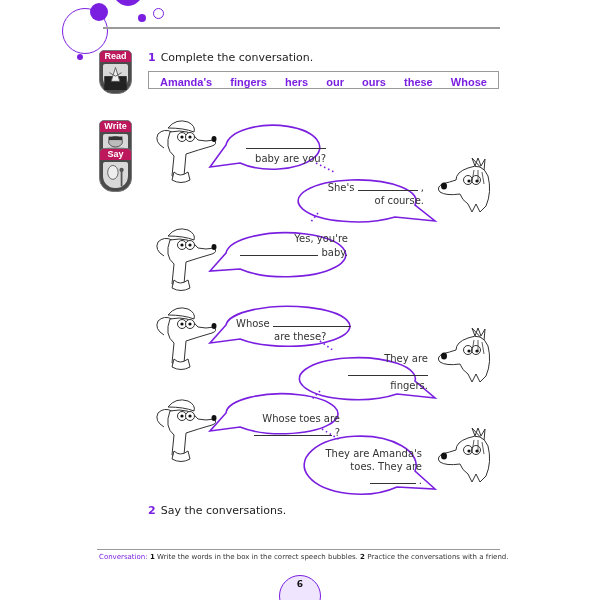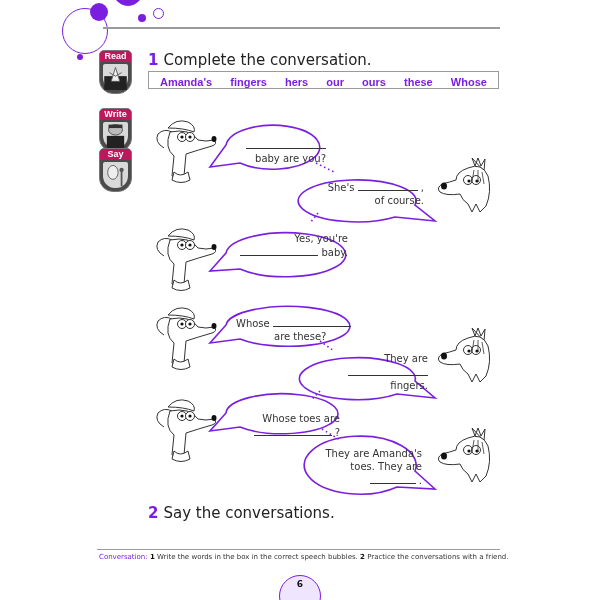--- a/index.html
+++ b/index.html
@@ -4,21 +4,21 @@
 <style>
   html, body { margin:0; padding:0; background:#ffffff; }
   body { width:600px; height:600px; position:relative; overflow:hidden; font-family:"DejaVu Sans", sans-serif; color:#222; }
   .deco { position:absolute; border-radius:50%; }
   .header-rule { position:absolute; left:103px; top:27px; width:397px; height:2px; background:#9a9a9a; }
   .footer-rule { position:absolute; left:97px; top:549px; width:403px; height:1px; background:#9a9a9a; }
   .badge { position:absolute; left:99px; width:33px; height:44px; border-radius:5px 5px 14px 14px; background:#4b4b4b; overflow:hidden; border:1px solid #777; box-sizing:border-box; }
   .badge .lbl { display:block; text-align:center; color:#fff; font-family:"Liberation Sans", sans-serif; font-weight:bold; font-size:9px; line-height:11px; background:#be185d; }
   .badge .pic { position:absolute; left:3px; right:3px; top:13px; bottom:3px; border-radius:2px 2px 12px 12px; background:#d9d9d9; }
   .badge .pic svg { width:100%; height:100%; display:block; }
-  .ex-title { position:absolute; font-family:"DejaVu Sans", sans-serif; font-size:15px; color:#222; }
+  .ex-title { position:absolute; font-family:"DejaVu Sans", sans-serif; font-size:11px; color:#222; }
   .ex-num { color:#7a1fe0; font-weight:bold; margin-right:5px; }
   .wordbox { position:absolute; left:148px; top:71px; width:351px; height:18px; border:1.5px solid #9a9a9a; box-sizing:border-box; display:flex; align-items:flex-end; justify-content:space-around; padding:0 2px; }
   .wordbox span { color:#7a1fe0; font-family:"Liberation Sans", sans-serif; font-weight:bold; font-size:11px; }
   .bubble-text { position:absolute; font-family:"DejaVu Sans", sans-serif; font-size:10px; color:#333; text-align:right; line-height:13px; }
   .blank { display:inline-block; border-bottom:1px solid #333; height:10px; vertical-align:baseline; }
   .footer-note { position:absolute; left:99px; top:553px; font-family:"DejaVu Sans", sans-serif; font-size:7px; color:#333; white-space:nowrap; }
   .footer-note .k { color:#7a1fe0; font-weight:normal; }
   .footer-note b { color:#111; }
   .page-circle { position:absolute; left:279px; top:575px; width:42px; height:42px; border-radius:50%; border:1.5px solid #7a1fe0; background:#efe5ff; box-sizing:border-box; text-align:center; }
   .page-circle span { display:block; margin-top:3px; font-family:"DejaVu Sans", sans-serif; font-weight:bold; font-size:9px; color:#111; }
@@ -38,21 +38,21 @@
 <div class="badge" style="top:50px;">
   <span class="lbl">Read</span>
   <div class="pic">
     <svg viewBox="0 0 26 30">
         <rect x="0" y="14" width="26" height="16" fill="#222"></rect>
         <path d="M8 20 L13 4 L18 20 Z" fill="#eee" stroke="#555"></path>
         <path d="M6 10 L13 14 L20 10" stroke="#555" fill="none"></path>
       </svg>
   </div>
 </div>
-<div class="badge" style="top:108px;">
+<div class="badge" style="top:120px;">
   <span class="lbl">Write</span>
   <div class="pic">
     <svg viewBox="0 0 26 30">
         <ellipse cx="13" cy="9" rx="8" ry="6" fill="#bbb" stroke="#444"></ellipse>
         <rect x="3" y="16" width="20" height="14" fill="#222"></rect>
         <rect x="5" y="3" width="16" height="4" fill="#333"></rect>
       </svg>
   </div>
 </div>
 <div class="badge" style="top:148px;">

